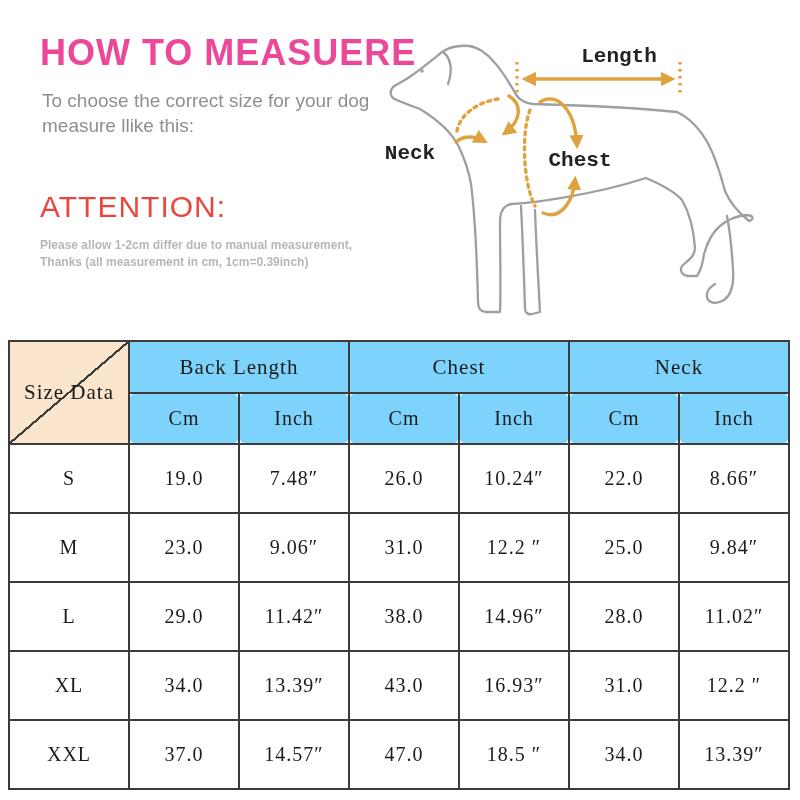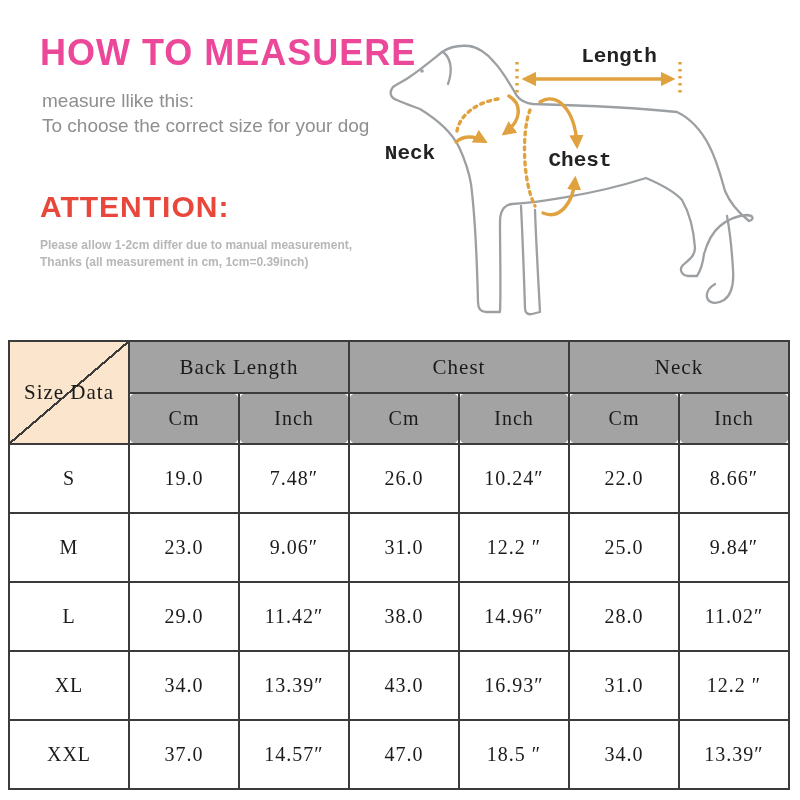--- a/index.html
+++ b/index.html
@@ -11,62 +11,62 @@
   .title{
     position:absolute;left:40px;top:32px;
     font-size:36px;font-weight:800;letter-spacing:1px;color:#ec4899;
   }
   .subtitle{
     position:absolute;left:42px;top:88px;width:330px;
     font-size:19px;line-height:1.32;color:#8f8f8f;
   }
   .attention-title{
     position:absolute;left:40px;top:190px;
-    font-size:30px;font-weight:700;letter-spacing:1px;color:#e8473c;
+    font-size:30px;font-weight:400;letter-spacing:1px;color:#e8473c;
   }
   .attention-body{
     position:absolute;left:40px;top:237px;width:440px;
     font-size:12px;font-weight:700;line-height:1.42;color:#b7b7b7;
   }
   
   .dog-diagram{position:absolute;left:370px;top:0;width:430px;height:335px;}
   .diag-label{
     font-family:"Liberation Mono",monospace;font-size:21px;font-weight:700;fill:#222222;
   }
   
   .size-table{
     position:absolute;left:8px;top:340px;
     border-collapse:collapse;table-layout:fixed;width:780px;
     font-family:Liberation Serif, serif;color:#1b1b1b;
   }
   .size-table td{
     border:2px solid #3b3b3b;text-align:center;vertical-align:middle;
     padding:0;letter-spacing:1px;
   }
-  .size-table .hdr{background:#a3a3a3;}
+  .size-table .hdr{background:#7dd3fc;}
   .group-row td{height:50px;font-size:21px;}
   .unit-row td{height:49px;font-size:20px;border-radius:8px;}
   .data-row td{height:67px;font-size:20px;}
   .corner{
     position:relative;font-size:21px;
     background:
       linear-gradient(to bottom right,
         rgba(0,0,0,0) 49.3%, #3b3b3b 49.3%, #3b3b3b 50.7%, rgba(0,0,0,0) 50.7%),
       #fbe5cd;
     padding-top:16px;
   }
 </style>
 </head>
 <body>
 
 <div class="title">HOW TO MEASUERE</div>
 
 <div class="subtitle">
+  <div>To choose the correct size for your dog</div>
   <div>measure llike this:</div>
-  <div>To choose the correct size for your dog</div>
 </div>
 
 <div class="attention-title">ATTENTION:</div>
 
 <div class="attention-body">
   <div>Please allow 1-2cm differ due to manual measurement,</div>
   <div>Thanks (all measurement in cm, 1cm=0.39inch)</div>
 </div>
 
 <svg class="dog-diagram" viewBox="0 0 430 335" xmlns="http://www.w3.org/2000/svg">

